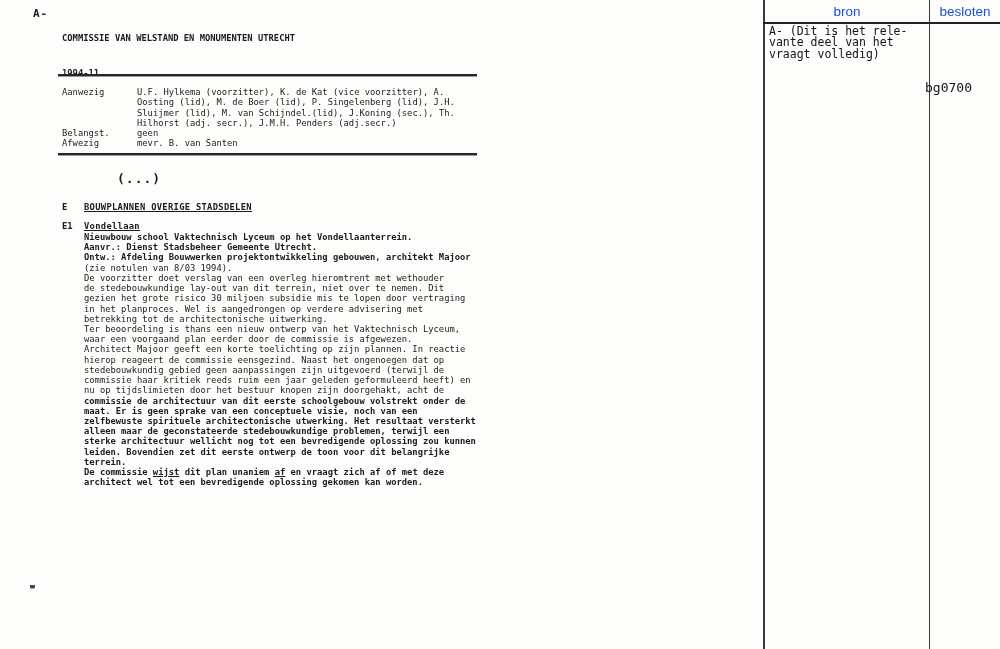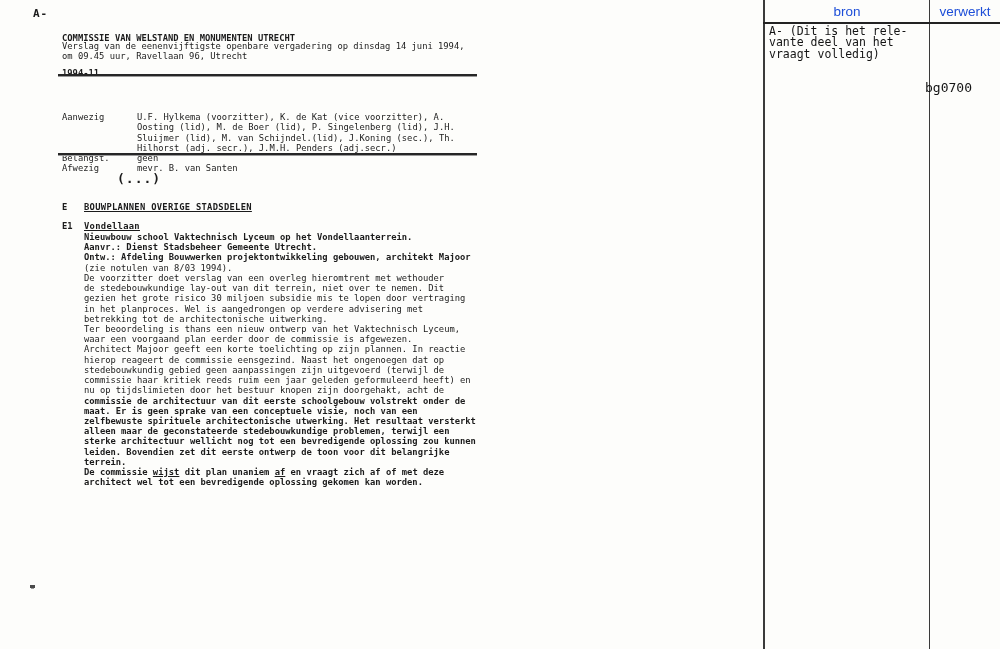--- a/index.html
+++ b/index.html
@@ -16,21 +16,21 @@
   .margin-mark {
     position: absolute; left: 33px; top: 7px;
     font-size: 11px; font-weight: bold; letter-spacing: 1px;
   }
   .title { position: absolute; left: 62px; top: 10px; font-size: 8.8px; font-weight: bold; line-height: 11.5px; white-space: pre; }
   .intro { position: absolute; left: 62px; top: 41px; font-size: 8.8px; line-height: 10.4px; }
   .intro div { white-space: pre; }
   .rule  { position: absolute; left: 58px; width: 419px; height: 2px; background: #262626; border-bottom: 1px solid #9a9a9a; }
   .rule1 { top: 74px; }
   .rule2 { top: 153px; }
-  .attendance { position: absolute; left: 62px; top: 87px; font-size: 8.8px; line-height: 10.3px; margin-top: 25px; }
+  .attendance { position: absolute; left: 62px; top: 87px; font-size: 8.8px; line-height: 10.3px; }
   .att-row { display: flex; }
   .att-label { width: 75px; flex: 0 0 75px; white-space: pre; }
   .att-lines div { white-space: pre; }
   .ellipsis { position: absolute; left: 117px; top: 171px; font-size: 13px; font-weight: bold; letter-spacing: 1px; }
   .sec { position: absolute; left: 62px; display: flex; font-size: 8.8px; font-weight: bold; }
   .sec-e  { top: 202px; }
   .sec-e1 { top: 221px; }
   .sec-code { width: 22px; flex: 0 0 22px; }
   .sec-heading { text-decoration: underline; letter-spacing: 0.3px; text-align: center; }
   .body { position: absolute; left: 84px; top: 232px; font-size: 8.8px; line-height: 10.22px; }
@@ -59,24 +59,20 @@
 
 <div class="page">
 
   <span class="margin-mark">A-</span>
 
   <div class="title">
     <div>COMMISSIE VAN WELSTAND EN MONUMENTEN UTRECHT</div>
     <div>1994-11</div>
   </div>
 
-  <div class="intro" id="intro">
-      <div>Verslag van de eenenvijftigste openbare vergadering op dinsdag 14 juni 1994,</div>
-      <div>om 09.45 uur, Ravellaan 96, Utrecht</div>
-    </div>
 
   <div class="rule rule1"></div>
 
   <div class="attendance" id="attendance">
       <div class="att-row">
         <span class="att-label">Aanwezig</span>
         <div class="att-lines">
           <div>U.F. Hylkema (voorzitter), K. de Kat (vice voorzitter), A.</div>
           <div>Oosting (lid), M. de Boer (lid), P. Singelenberg (lid), J.H.</div>
           <div>Sluijmer (lid), M. van Schijndel.(lid), J.Koning (sec.), Th.</div>
@@ -139,21 +135,21 @@
       <div class="line bold">architect wel tot een bevredigende oplossing gekomen kan worden.</div>
     </div>
 
   <div class="artifact-dot"></div>
 
   <div class="vline vline1"></div>
   <div class="vline vline2"></div>
   <div class="hline"></div>
 
   <div class="col-label bron">bron</div>
-  <div class="col-label verwerkt">verwerkt</div>
+  <div class="col-label verwerkt">besloten</div>
 
   <div class="note" id="bronNote">
       <div>A- (Dit is het rele-</div>
       <div>vante deel van het</div>
       <div>vraagt volledig)</div>
     </div>
   <div class="verwerkt-value">bg0700</div>
 
 </div>
 

